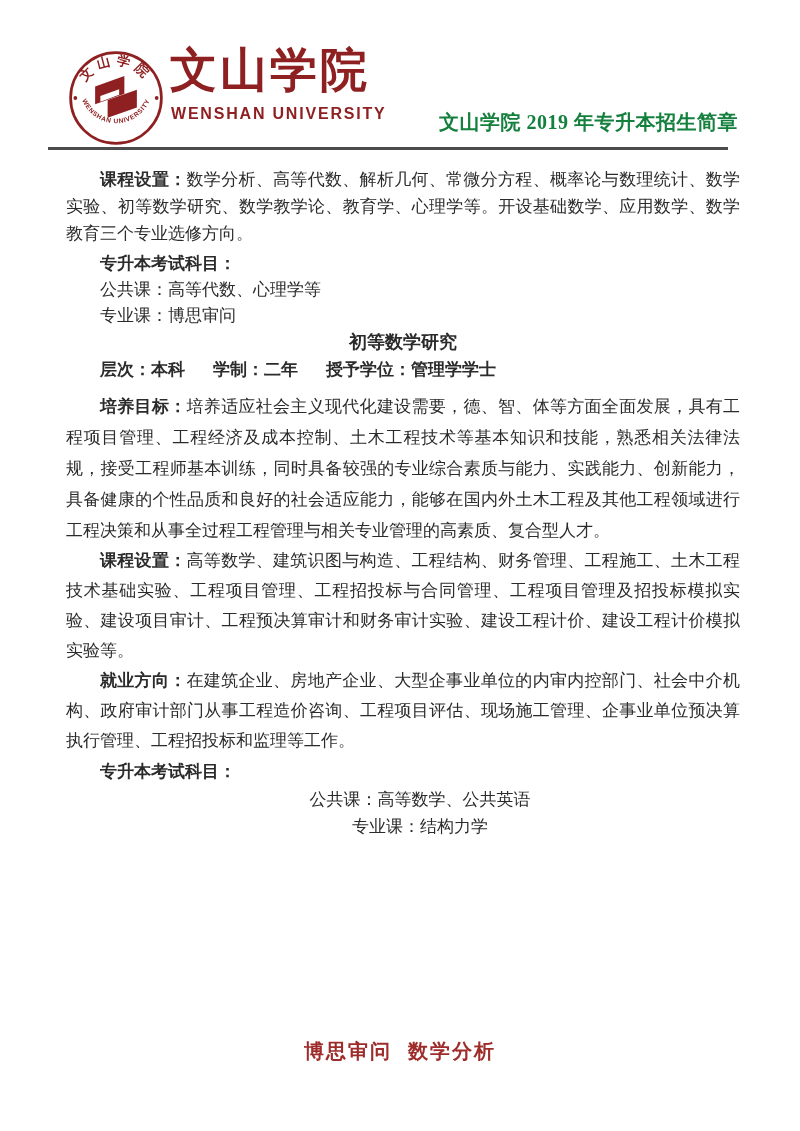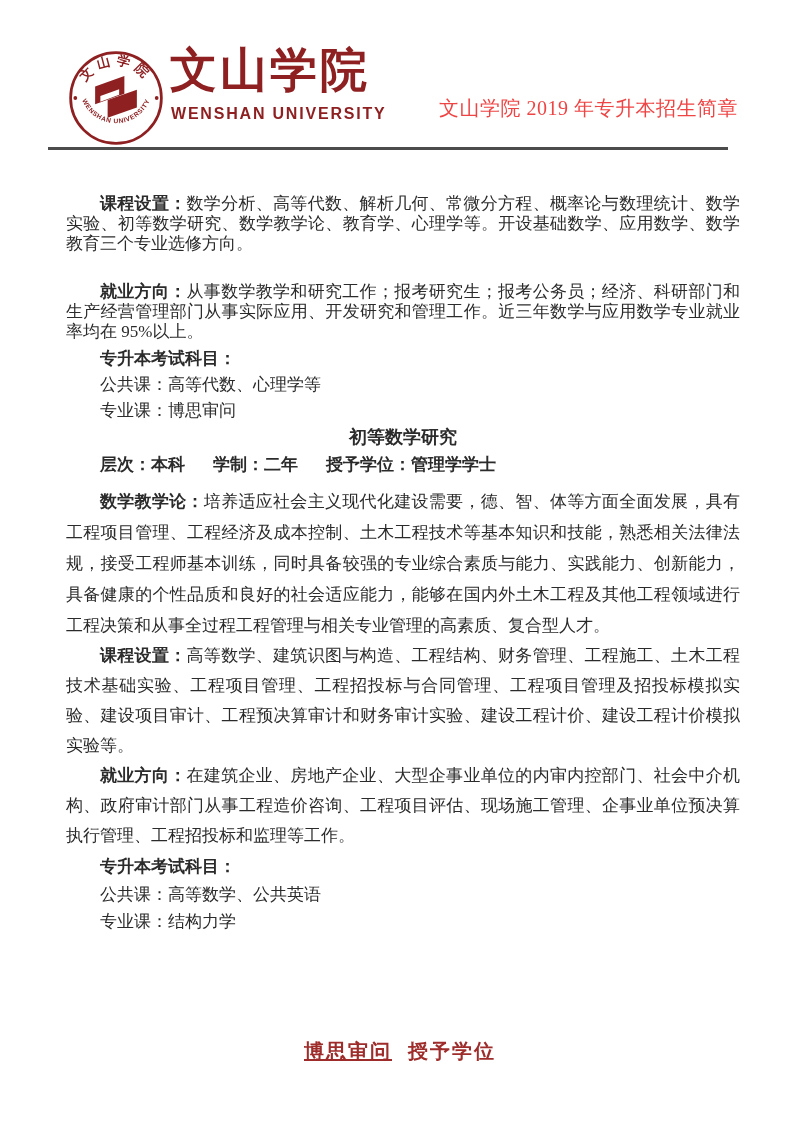--- a/index.html
+++ b/index.html
@@ -21,57 +21,57 @@
     font-family:"DejaVu Serif","Liberation Serif",serif;
   }
   .wordmark-en{
     position:absolute;left:171px;top:105px;
     font-size:16px;font-weight:bold;color:#8e2022;
     letter-spacing:1.8px;
     font-family:"Liberation Sans","DejaVu Sans",sans-serif;
     white-space:nowrap;
   }
   .doc-title{
-    position:absolute;right:62px;top:95px;
-    font-size:20px;font-weight:normal;color:#ef4444;
+    position:absolute;right:62px;top:109px;
+    font-size:20px;font-weight:bold;color:#15803d;
     letter-spacing:0.5px;white-space:nowrap;
   }
   .rule{
     position:absolute;left:48px;top:147px;
     width:680px;height:3px;background:#4c4c4c;
   }
   
   .content{
     position:absolute;left:66px;top:166px;width:674px;
     font-size:17px;text-align:justify;
   }
   .content p{margin:0;text-indent:2em;}
   .label{font-weight:bold;}
-  .s1 .para{line-height:20px;margin-top:28px;}
+  .s1 .para{line-height:27px;}
   .s1 .exam-heading{font-weight:bold;line-height:27px;margin-top:3px;}
   .s1 .exam-line{line-height:26px;text-align:left;}
   .section-title{
     text-align:center;font-weight:bold;font-size:18px;
     margin-top:33px;line-height:26px;text-indent:0 !important;
   }
   .meta-line{font-weight:bold;line-height:30px;text-align:left;}
   .meta-item{margin-right:28px;}
   .meta-item:last-child{margin-right:16px;}
   .s2 .para{line-height:30px;}
   .s2 .obj{line-height:31px;margin-top:6px;}
   .s2 .exam-heading{font-weight:bold;line-height:28px;margin-top:2px;}
-  .s2 .exam-line{line-height:27px;text-align:left;}
+  .s2 .exam-line{line-height:27px;text-align:center;}
   
   .footer{
     position:absolute;left:0;top:1038px;width:800px;
     text-align:center;color:#9d2c2a;
     font-size:20px;font-weight:bold;letter-spacing:2px;
     font-family:"DejaVu Serif","Liberation Serif",serif;
   }
-  .motto-left{margin-right:16px;text-decoration:underline;}
+  .motto-left{margin-right:16px;}
 </style>
 </head>
 <body>
 
 <div class="page">
 
   <div class="header">
 
     <svg class="seal" viewBox="0 0 92 92" aria-hidden="true">
       <circle cx="46" cy="46" r="43.5" fill="none" stroke="#8e2022" stroke-width="2.6"></circle>
@@ -97,35 +97,34 @@
     <div class="wordmark-cn">文山学院</div>
     <div class="wordmark-en">WENSHAN UNIVERSITY</div>
     <div class="doc-title">文山学院 2019 年专升本招生简章</div>
     <div class="rule"></div>
   </div>
 
   <div class="content">
 
     <div class="s1">
       <p class="para"><span class="label">课程设置：</span><span>数学分析、高等代数、解析几何、常微分方程、概率论与数理统计、数学实验、初等数学研究、数学教学论、教育学、心理学等。开设基础数学、应用数学、数学教育三个专业选修方向。</span></p>
-      <p class="para"><span class="label">就业方向：</span><span>从事数学教学和研究工作；报考研究生；报考公务员；经济、科研部门和生产经营管理部门从事实际应用、开发研究和管理工作。近三年数学与应用数学专业就业率均在 95%以上。</span></p>
       <p class="exam-heading">专升本考试科目：</p>
       <p class="exam-line">公共课：高等代数、心理学等</p>
       <p class="exam-line">专业课：博思审问</p>
     </div>
 
     <div class="s2">
       <p class="section-title">初等数学研究</p>
       <p class="meta-line"><span class="meta-item">层次：本科</span><span class="meta-item">学制：二年</span><span class="meta-item">授予学位：管理学学士</span></p>
-      <p class="para obj"><span class="label">数学教学论：</span><span>培养适应社会主义现代化建设需要，德、智、体等方面全面发展，具有工程项目管理、工程经济及成本控制、土木工程技术等基本知识和技能，熟悉相关法律法规，接受工程师基本训练，同时具备较强的专业综合素质与能力、实践能力、创新能力，具备健康的个性品质和良好的社会适应能力，能够在国内外土木工程及其他工程领域进行工程决策和从事全过程工程管理与相关专业管理的高素质、复合型人才。</span></p>
+      <p class="para obj"><span class="label">培养目标：</span><span>培养适应社会主义现代化建设需要，德、智、体等方面全面发展，具有工程项目管理、工程经济及成本控制、土木工程技术等基本知识和技能，熟悉相关法律法规，接受工程师基本训练，同时具备较强的专业综合素质与能力、实践能力、创新能力，具备健康的个性品质和良好的社会适应能力，能够在国内外土木工程及其他工程领域进行工程决策和从事全过程工程管理与相关专业管理的高素质、复合型人才。</span></p>
       <p class="para"><span class="label">课程设置：</span><span>高等数学、建筑识图与构造、工程结构、财务管理、工程施工、土木工程技术基础实验、工程项目管理、工程招投标与合同管理、工程项目管理及招投标模拟实验、建设项目审计、工程预决算审计和财务审计实验、建设工程计价、建设工程计价模拟实验等。</span></p>
       <p class="para"><span class="label">就业方向：</span><span>在建筑企业、房地产企业、大型企事业单位的内审内控部门、社会中介机构、政府审计部门从事工程造价咨询、工程项目评估、现场施工管理、企事业单位预决算执行管理、工程招投标和监理等工作。</span></p>
       <p class="exam-heading">专升本考试科目：</p>
       <p class="exam-line">公共课：高等数学、公共英语</p>
       <p class="exam-line">专业课：结构力学</p>
     </div>
   </div>
 
   <div class="footer">
-    <span class="motto-left">博思审问</span><span class="motto-right">授予学位</span>
+    <span class="motto-left">博思审问</span><span class="motto-right">数学分析</span>
   </div>
 
 </div>
 
 </body></html>

